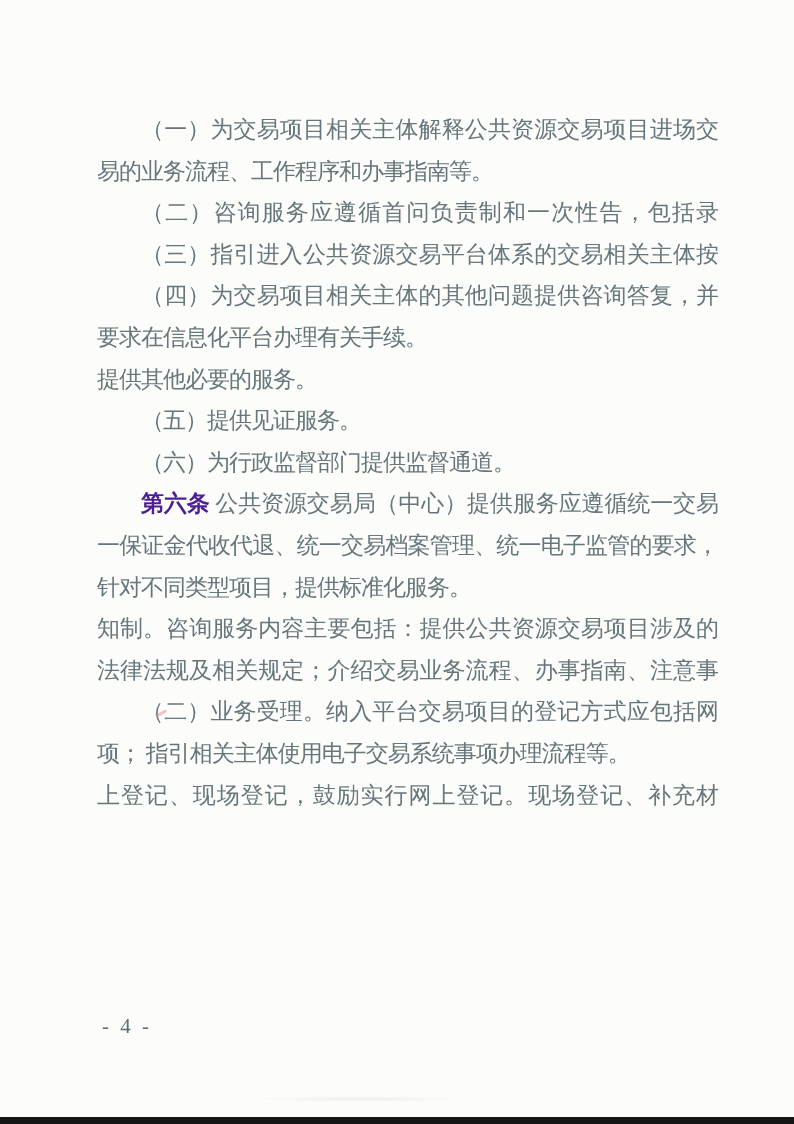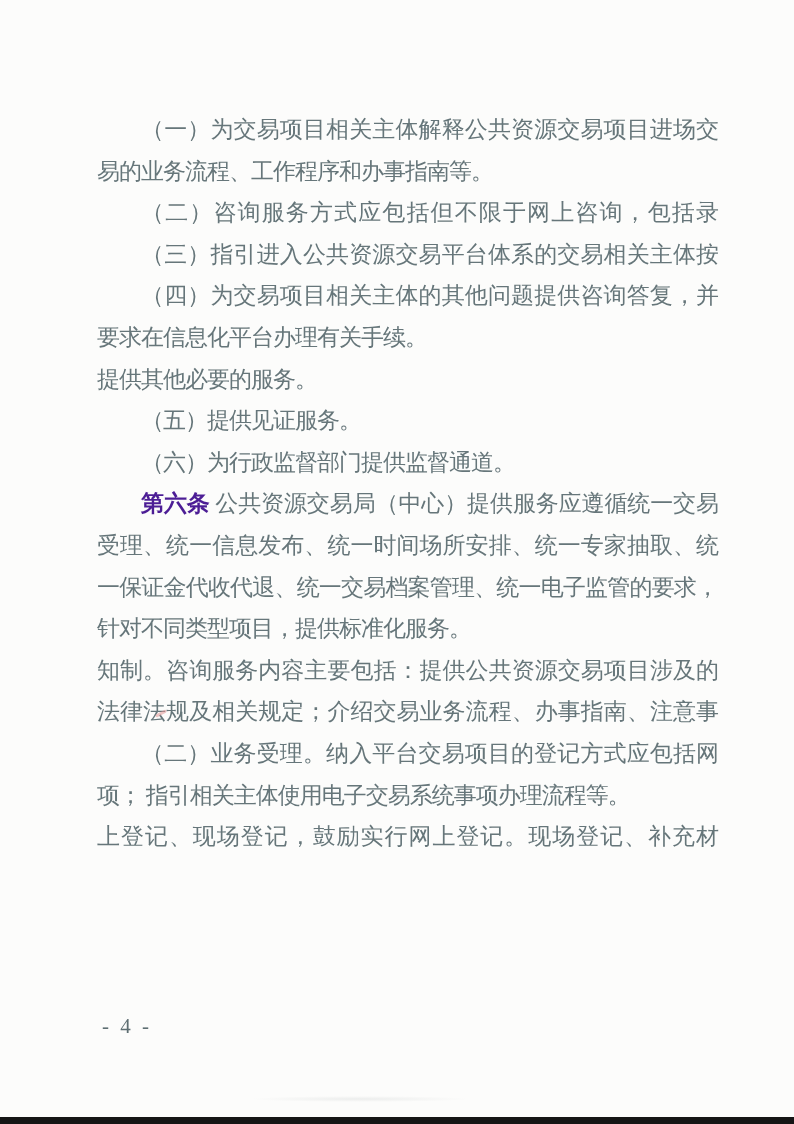--- a/index.html
+++ b/index.html
@@ -76,31 +76,30 @@
   }
 </style>
 </head>
 <body>
 
 <div class="page">
 
   <div class="doc">
     <div class="line indent justify">（一）为交易项目相关主体解释公共资源交易项目进场交</div>
     <div class="line">易的业务流程、工作程序和办事指南等。</div>
-    <div class="line indent justify">（二）咨询服务方式应包括但不限于网上咨询，包括录</div>
+    <div class="line indent justify">（二）咨询服务应遵循首问负责制和一次性告，包括录</div>
     <div class="line indent justify">（三）指引进入公共资源交易平台体系的交易相关主体按</div>
     <div class="line indent justify">（四）为交易项目相关主体的其他问题提供咨询答复，并</div>
     <div class="line">要求在信息化平台办理有关手续。</div>
     <div class="line">提供其他必要的服务。</div>
     <div class="line indent">（五）提供见证服务。</div>
     <div class="line indent">（六）为行政监督部门提供监督通道。</div>
     <div class="line indent justify">
       <span class="bold">第六条</span><span> 公共资源交易局（中心）提供服务应遵循统一交易</span>
     </div>
-    <div class="line justify">受理、统一信息发布、统一时间场所安排、统一专家抽取、统</div>
     <div class="line justify">一保证金代收代退、统一交易档案管理、统一电子监管的要求，</div>
     <div class="line">针对不同类型项目，提供标准化服务。</div>
     <div class="line justify">知制。咨询服务内容主要包括：提供公共资源交易项目涉及的</div>
     <div class="line justify">法律法规及相关规定；介绍交易业务流程、办事指南、注意事</div>
     <div class="line indent justify">（二）业务受理。纳入平台交易项目的登记方式应包括网</div>
     <div class="line">项；  指引相关主体使用电子交易系统事项办理流程等。</div>
     <div class="line justify">上登记、现场登记，鼓励实行网上登记。现场登记、补充材</div>
   </div>
 
   <div class="page-number">- 4 -</div>

